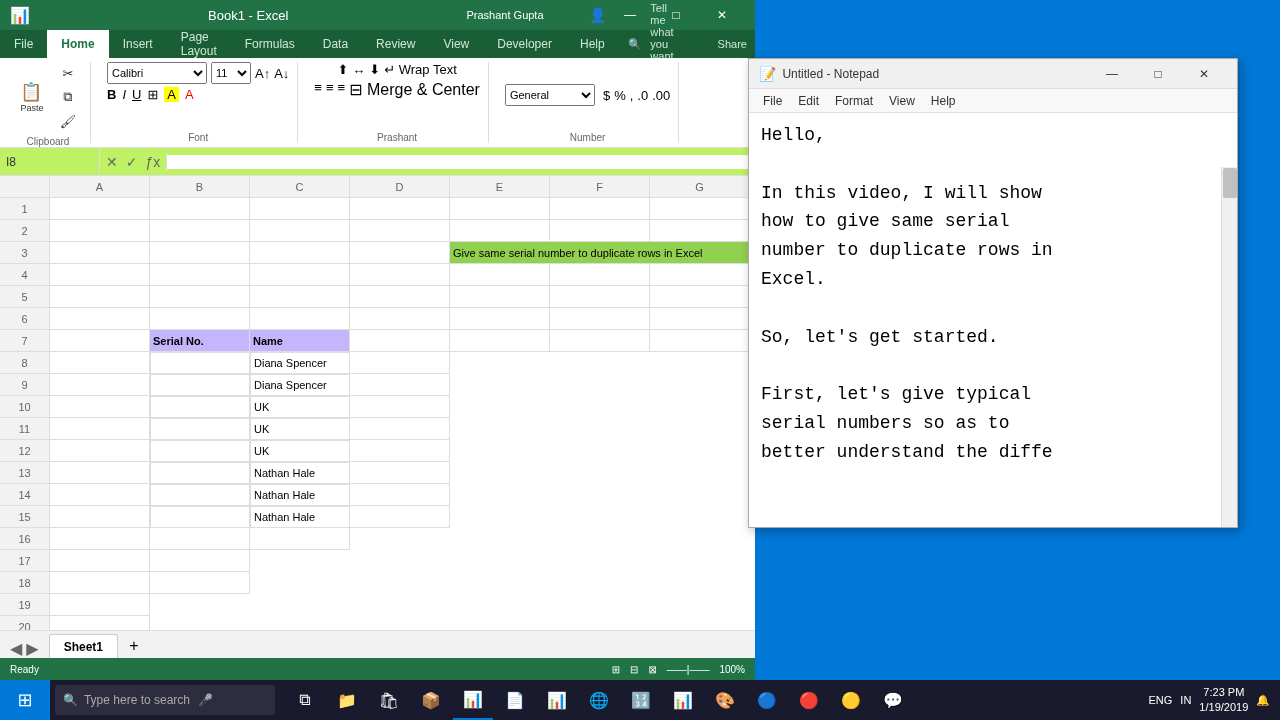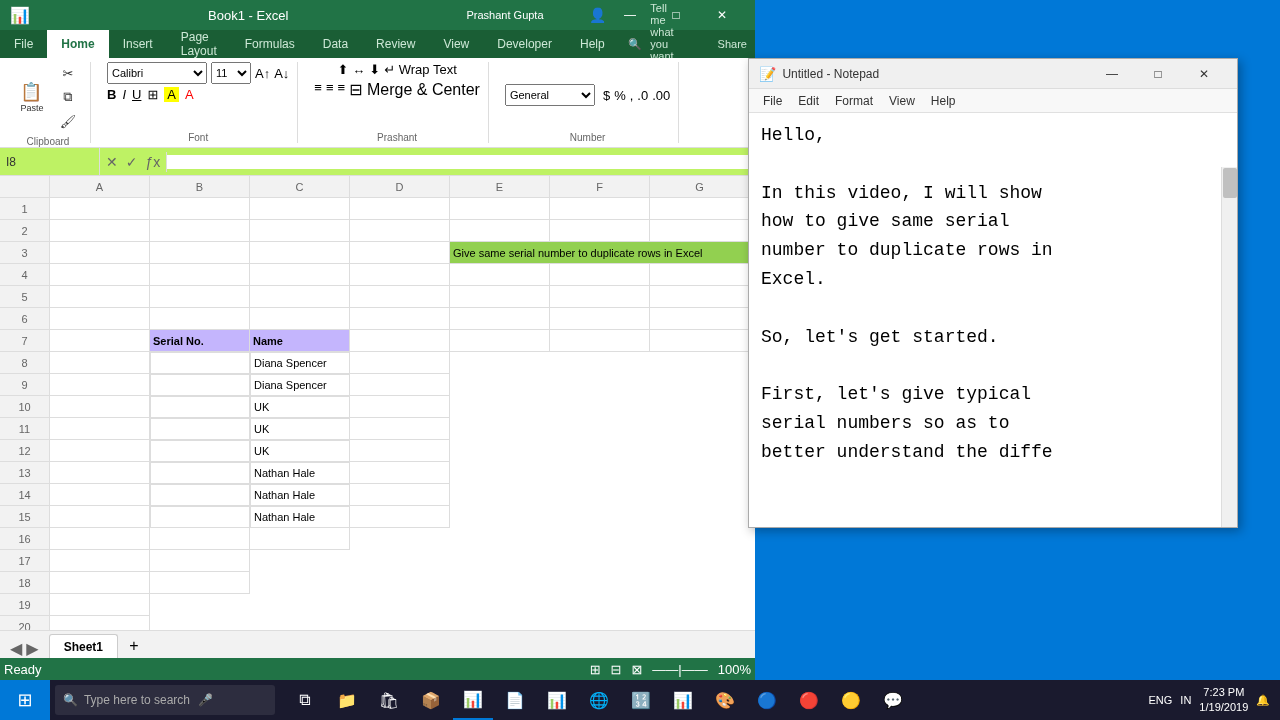--- a/index.html
+++ b/index.html
@@ -98,21 +98,21 @@
     
     .sheet-tabs {
       height: 28px; background: #f2f2f2; border-top: 1px solid #ddd; display: flex; align-items: flex-end; padding: 0 10px;
     }
     .sheet-tab { height: 24px; padding: 0 14px; background: #e0e0e0; border: 1px solid #ccc; border-bottom: none; font-size: 12px; display: flex; align-items: center; cursor: pointer; border-radius: 3px 3px 0 0; }
     .sheet-tab.active { background: #fff; font-weight: 600; }
     .sheet-tab-add { width: 24px; height: 24px; display: flex; align-items: center; justify-content: center; font-size: 16px; cursor: pointer; margin-left: 4px; }
 
     
     .status-bar {
-      height: 22px; background: #217346; display: flex; align-items: center; padding: 0 4px; color: white; font-size: 13px;
+      height: 22px; background: #217346; display: flex; align-items: center; padding: 0 10px; color: white; font-size: 10px;
     }
     .status-right { margin-left: auto; display: flex; align-items: center; gap: 10px; }
 
     
     .notepad-window {
       position: absolute; top: 58px; left: 748px; width: 490px; height: 470px;
       background: #fff; border: 1px solid #aaa; display: flex; flex-direction: column;
       box-shadow: 3px 3px 10px rgba(0,0,0,0.3); z-index: 50;
     }
     .notepad-titlebar {

